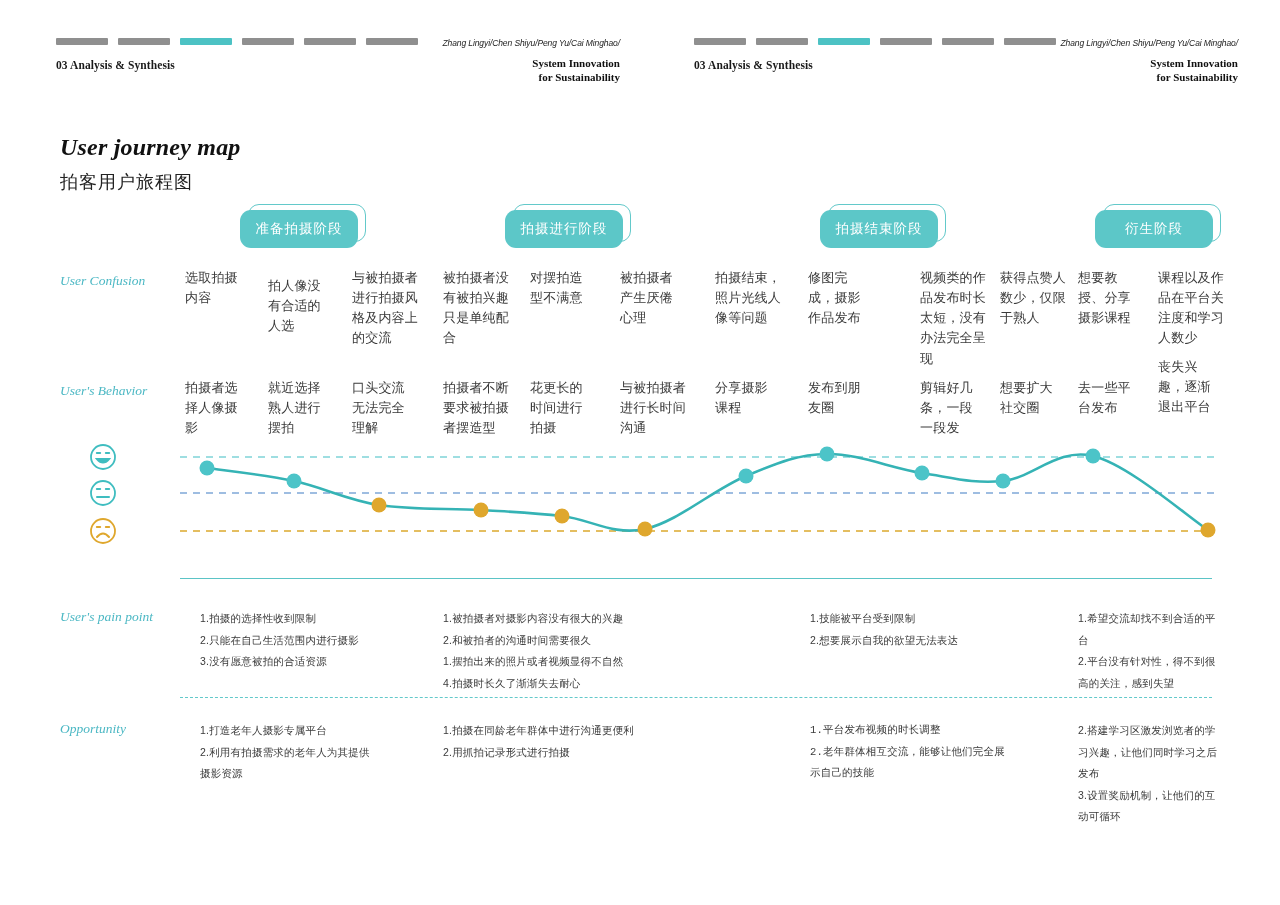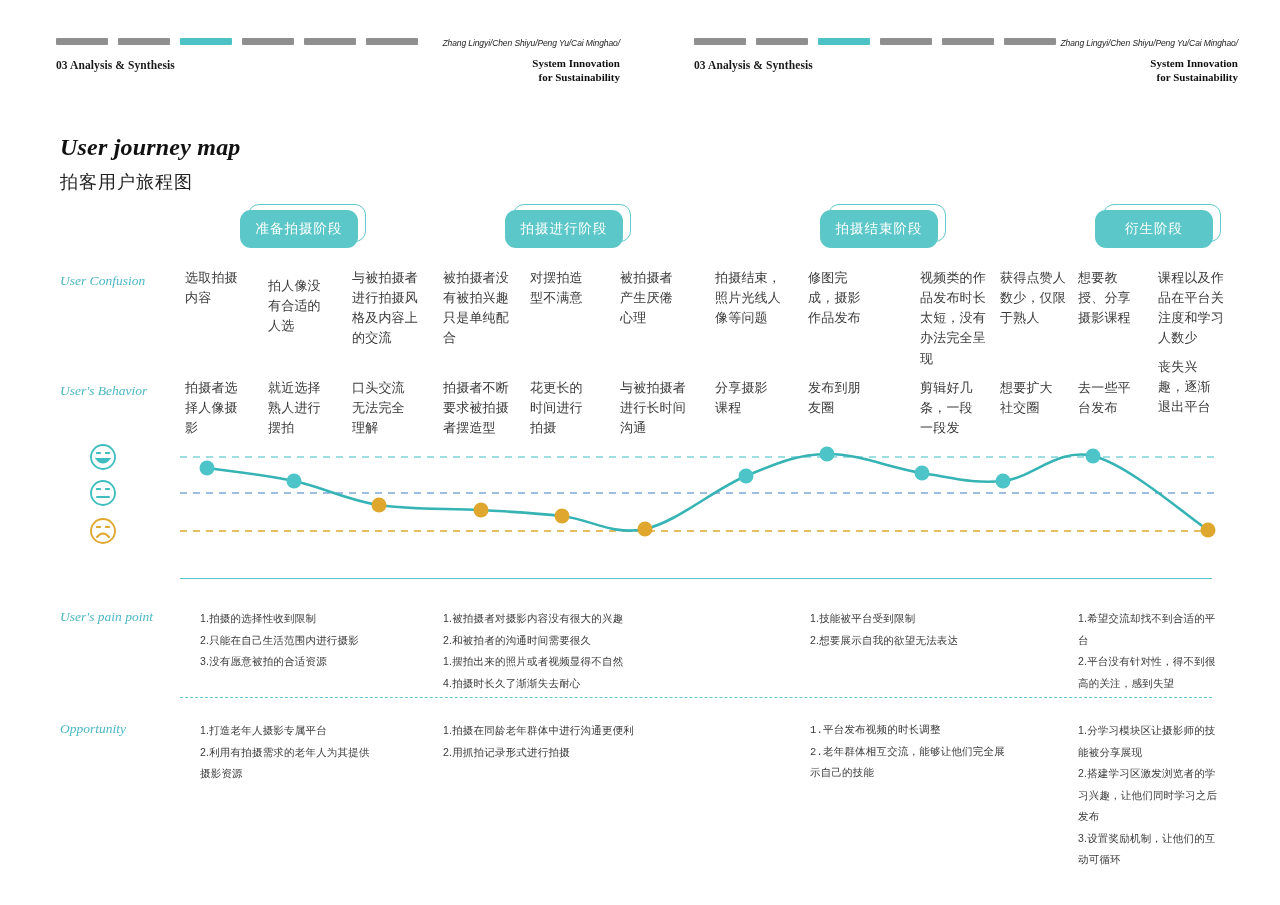--- a/index.html
+++ b/index.html
@@ -342,17 +342,16 @@
     </div>
     <div class="list-block" style="left: 443px; top: 720px;">
       <p>1.拍摄在同龄老年群体中进行沟通更便利</p>
       <p>2.用抓拍记录形式进行拍摄</p>
     </div>
     <div class="list-block wrapped" style="left: 810px; top: 720px; width: 200px; font-family: Liberation Mono, monospace;">
       <p>1.平台发布视频的时长调整</p>
       <p>2.老年群体相互交流，能够让他们完全展示自己的技能</p>
     </div>
     <div class="list-block wrapped" style="left: 1078px; top: 720px; width: 142px;">
-      <p>1.分学习模块区让摄影师的技能被分享展现</p>
       <p>2.搭建学习区激发浏览者的学习兴趣，让他们同时学习之后发布</p>
       <p>3.设置奖励机制，让他们的互动可循环</p>
     </div>
   </div>
 
 </body></html>

